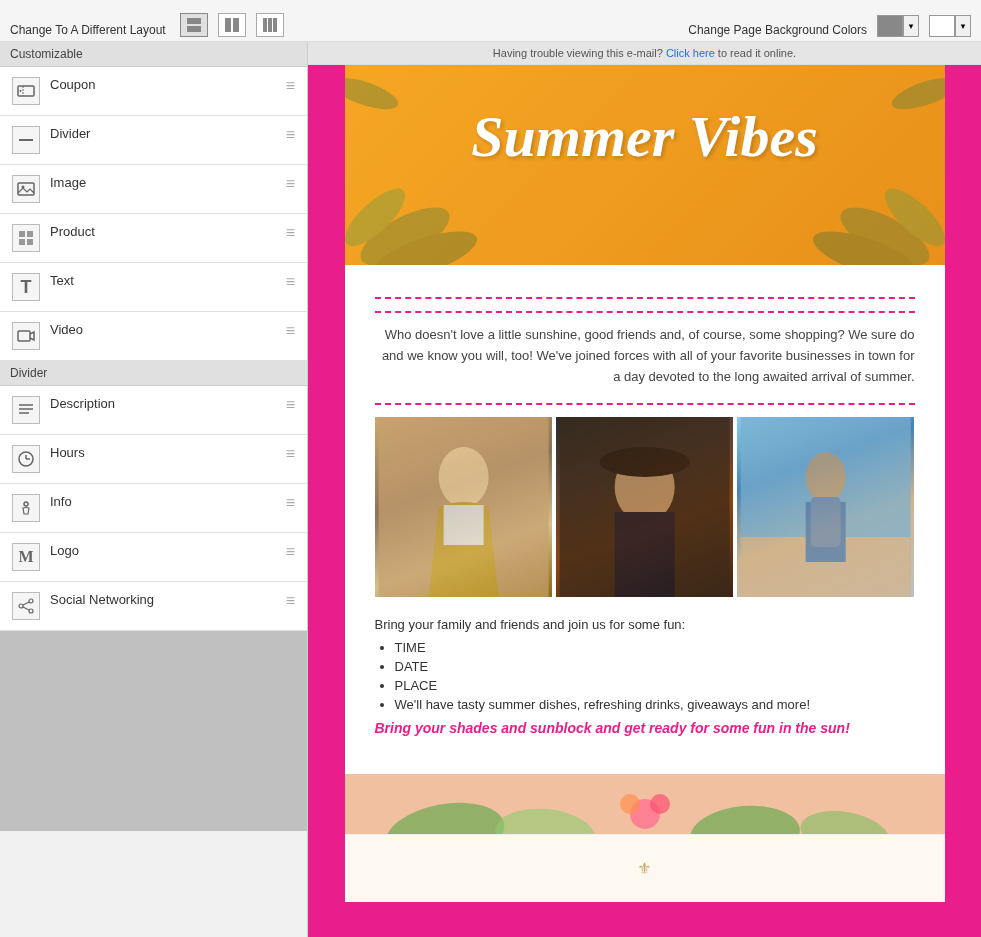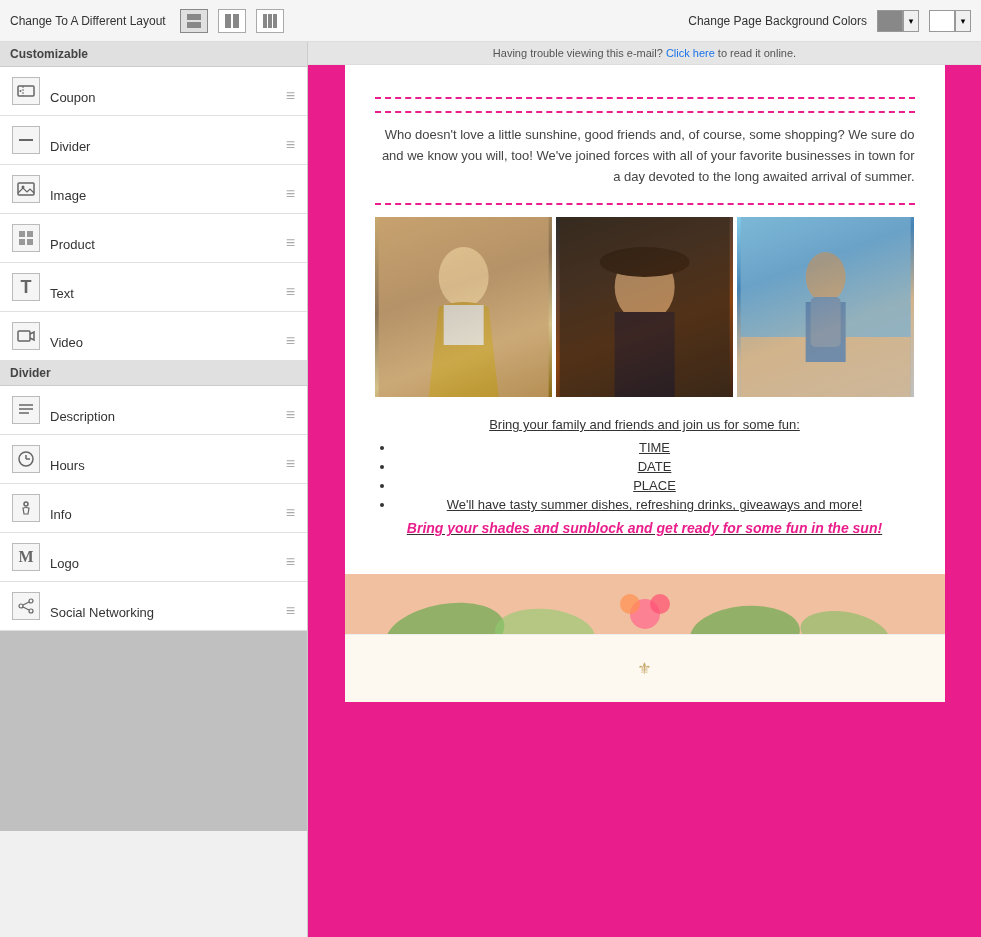--- a/index.html
+++ b/index.html
@@ -1,21 +1,21 @@
 <!DOCTYPE html>
 <html><head>
   <meta charset="utf-8">
   <style>
     * { box-sizing: border-box; margin: 0; padding: 0; }
     body { font-family: Arial, sans-serif; font-size: 13px; background: #ccc; display: flex; flex-direction: column; height: 937px; overflow: hidden; }
 
     
     .toolbar {
       display: flex;
-      align-items: center;
+      align-items: flex-end;
       background: #f5f5f5;
       border-bottom: 1px solid #ddd;
       padding: 4px 10px;
       gap: 10px;
       height: 42px;
       flex-shrink: 0;
     }
     .toolbar-label {
       font-size: 12px;
       color: #333;
@@ -69,27 +69,27 @@
       width: 308px;
       background: #f0f0f0;
       border-right: 1px solid #ccc;
       overflow-y: auto;
       flex-shrink: 0;
     }
     .sidebar-section-header {
       background: #e0e0e0;
       padding: 5px 10px;
       font-size: 12px;
-      font-weight: bold;
+      font-weight: normal;
       color: #444;
       border-bottom: 1px solid #ccc;
     }
     .sidebar-item {
       display: flex;
-      align-items: flex-end;
+      align-items: flex-start;
       padding: 10px 12px;
       border-bottom: 1px solid #e0e0e0;
       cursor: pointer;
       background: #fff;
     }
     .sidebar-item-icon {
       width: 28px; height: 28px;
       border: 1px solid #bbb;
       background: #f5f5f5;
       display: flex; align-items: center; justify-content: center;
@@ -198,25 +198,24 @@
       background: #ddd;
       overflow: hidden;
       position: relative;
     }
     
     .img1 { background: linear-gradient(160deg, #c8a96e 0%, #8b7355 40%, #d4c08a 70%, #8b6914 100%); }
     .img2 { background: linear-gradient(160deg, #2c2c2c 0%, #5c4033 30%, #8b4513 60%, #3d2314 100%); }
     .img3 { background: linear-gradient(160deg, #87ceeb 0%, #4682b4 30%, #d2b48c 60%, #c0c0c0 100%); }
 
     .email-invite {
-      text-align: center;
+      text-align: left;
       padding: 10px 0;
       font-size: 13px;
       color: #333;
-      text-decoration: underline;
     }
     .email-invite p { margin-bottom: 8px; }
     .email-invite ul { padding-left: 20px; margin-bottom: 8px; }
     .email-invite ul li { margin-bottom: 4px; color: #333; }
     .email-invite .pink-text { color: #e91e8c; font-style: italic; font-weight: bold; font-size: 14px; }
 
     
     .email-footer-banner {
       height: 60px;
       background: linear-gradient(135deg, #ff8c94 0%, #ffd700 50%, #90ee90 100%);
@@ -407,20 +406,39 @@
   <div class="content">
 
     <div class="email-notice">
       <span>Having trouble viewing this e-mail?</span>
       <a href="#"><span>Click here</span></a>
       <span>to read it online.</span>
     </div>
 
     <div class="email-body">
 
+      <div class="email-header">
+        <div class="email-header-bg"></div>
+
+        <svg style="position:absolute;top:0;left:0;width:100%;height:100%;z-index:1;opacity:0.35" viewBox="0 0 600 210" preserveAspectRatio="none">
+
+          <ellipse cx="60" cy="180" rx="50" ry="20" fill="#4a7c3f" transform="rotate(-30 60 180)"></ellipse>
+          <ellipse cx="30" cy="160" rx="40" ry="15" fill="#5a9c4a" transform="rotate(-45 30 160)"></ellipse>
+          <ellipse cx="80" cy="200" rx="55" ry="18" fill="#3d6b34" transform="rotate(-20 80 200)"></ellipse>
+
+          <ellipse cx="540" cy="180" rx="50" ry="20" fill="#4a7c3f" transform="rotate(30 540 180)"></ellipse>
+          <ellipse cx="570" cy="160" rx="40" ry="15" fill="#5a9c4a" transform="rotate(45 570 160)"></ellipse>
+          <ellipse cx="520" cy="200" rx="55" ry="18" fill="#3d6b34" transform="rotate(20 520 200)"></ellipse>
+
+          <ellipse cx="20" cy="30" rx="35" ry="12" fill="#4a7c3f" transform="rotate(20 20 30)"></ellipse>
+
+          <ellipse cx="580" cy="30" rx="35" ry="12" fill="#4a7c3f" transform="rotate(-20 580 30)"></ellipse>
+        </svg>
+        <div class="header-title">Summer Vibes</div>
+      </div>
 
       <div class="email-content">
         <hr class="email-divider">
         <hr class="email-divider">
         <p class="email-body-text">Who doesn't love a little sunshine, good friends and, of course, some shopping? We sure do and we know you will, too! We've joined forces with all of your favorite businesses in town for a day devoted to the long awaited arrival of summer.</p>
         <hr class="email-divider">
 
         <div class="image-grid">
           <div class="image-placeholder img1">
             

